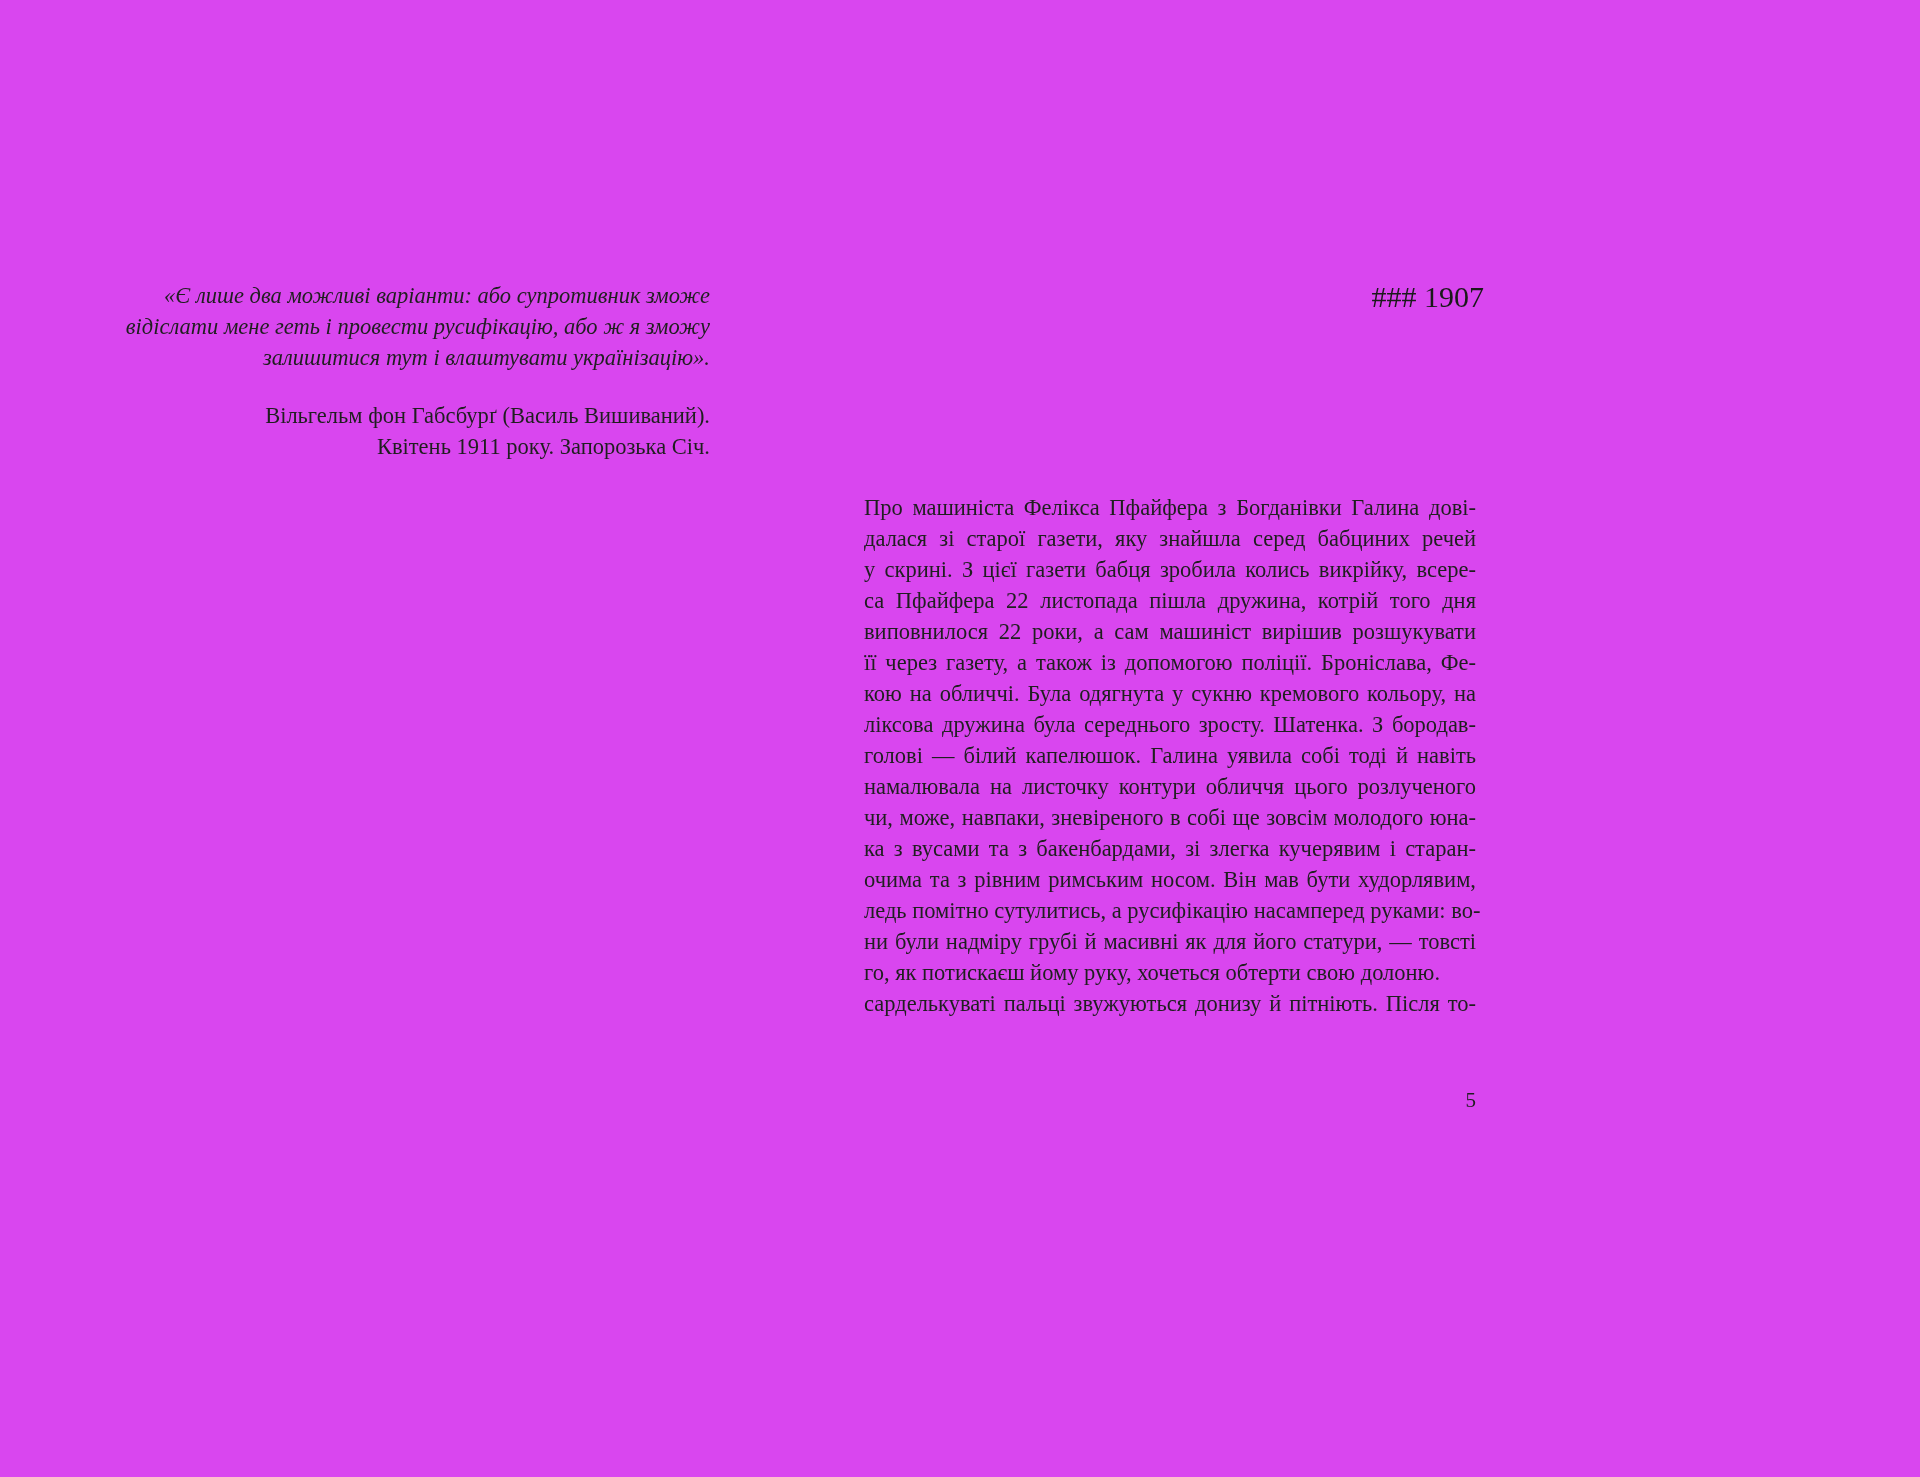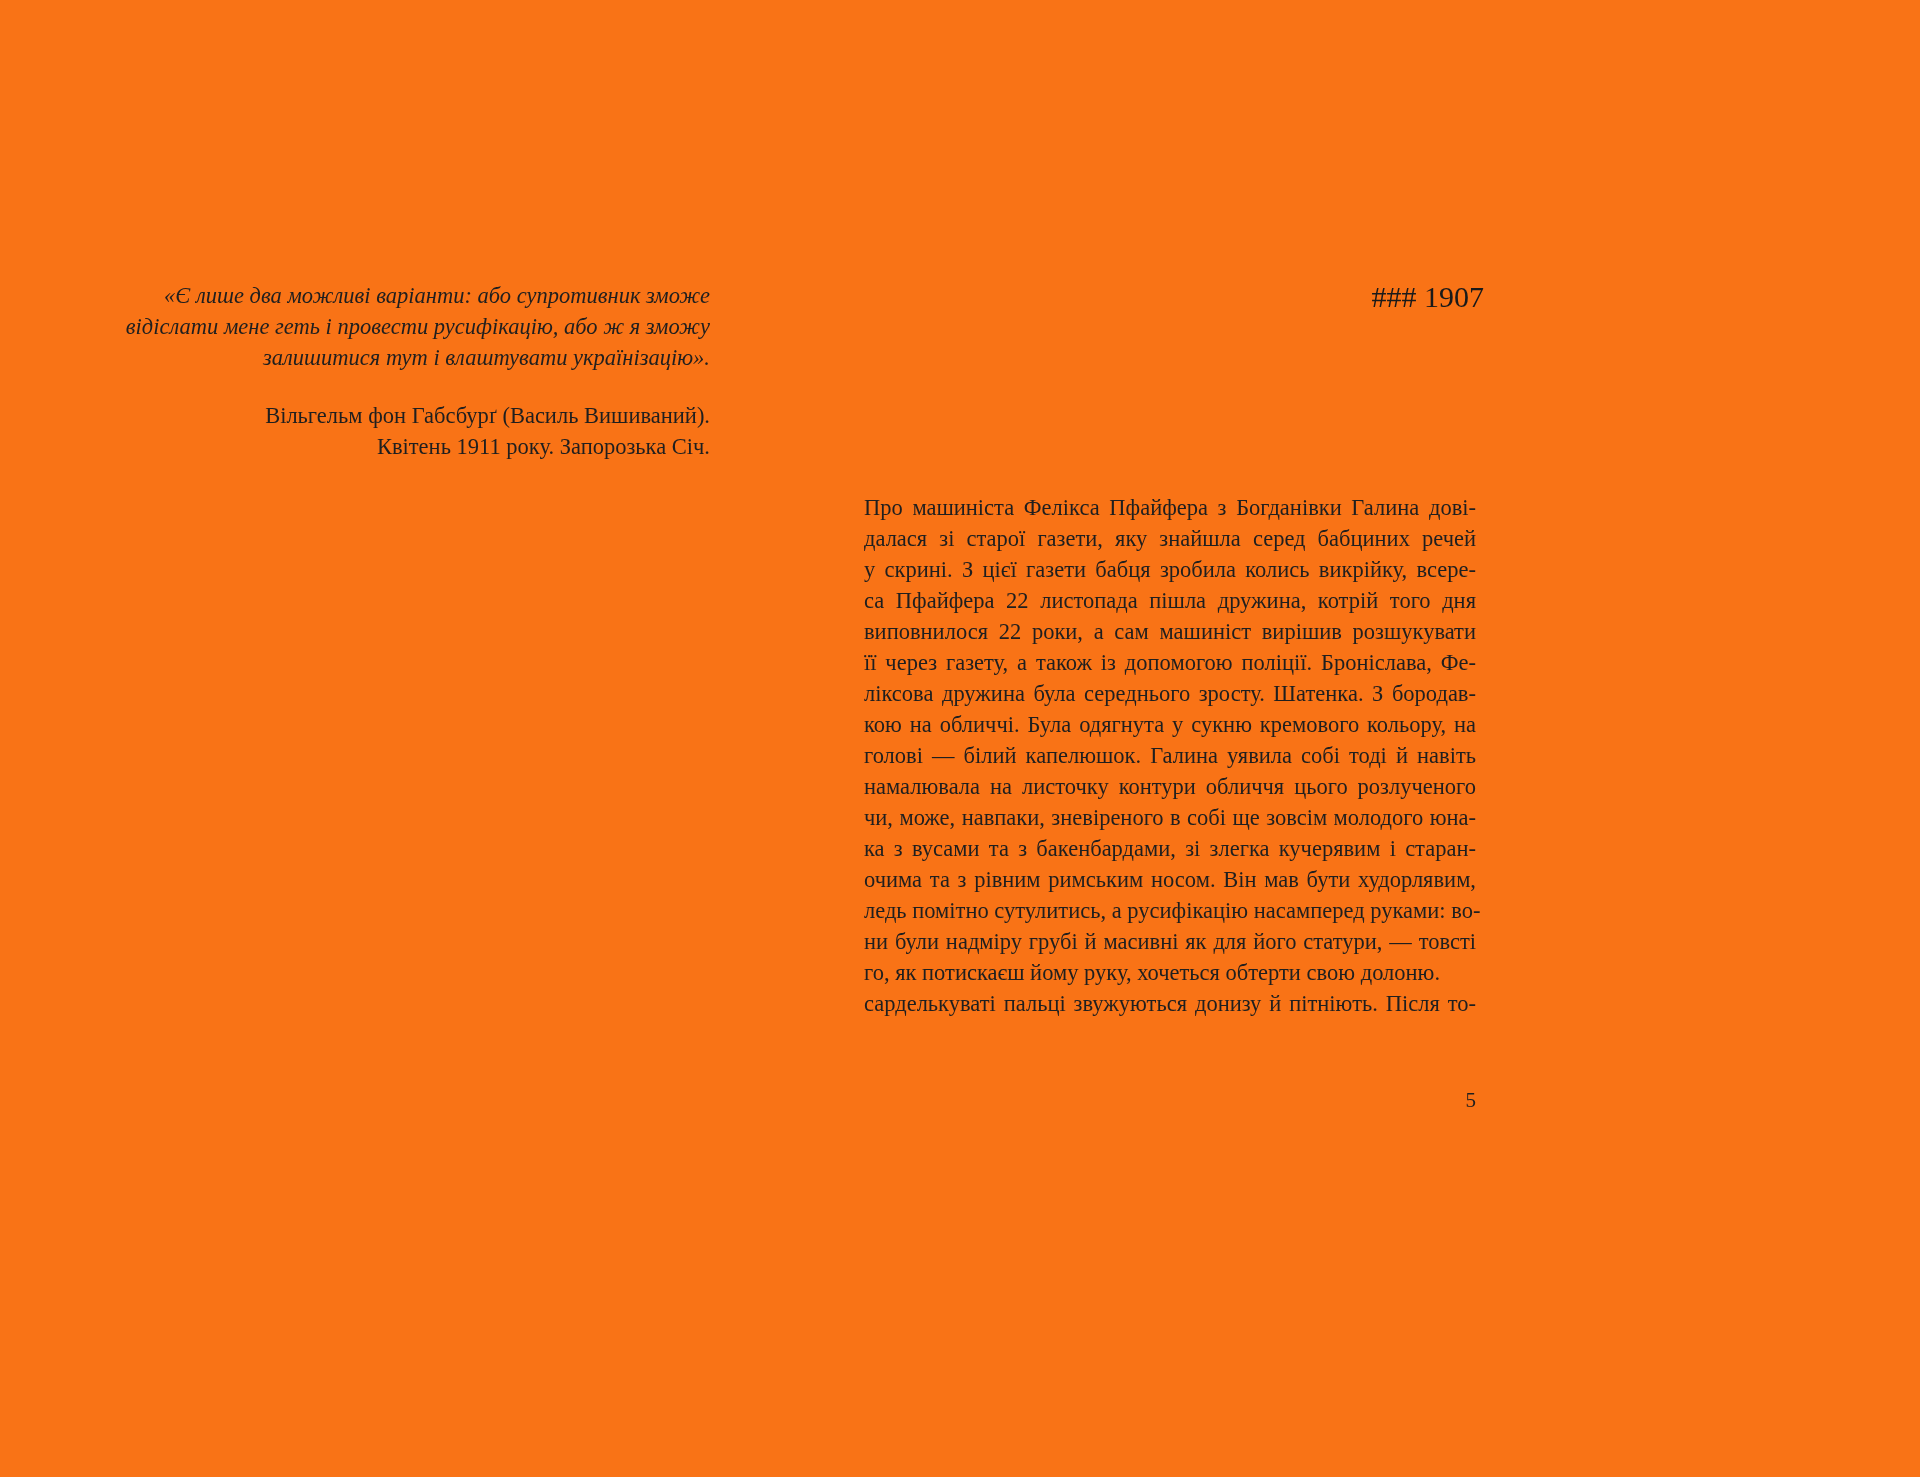--- a/index.html
+++ b/index.html
@@ -11,21 +11,21 @@
     width: 1920px;
     height: 1477px;
     position: relative;
     overflow: hidden;
     font-family: "Liberation Serif", "DejaVu Serif", serif;
     color: #1f1f1f;
   }
   .spread {
     position: absolute;
     inset: 0;
-    background: #f97316;
+    background: #d946ef;
   }
   .page {
     position: absolute;
     top: 0;
     height: 100%;
   }
   .left-page  { left: 0;    width: 768px; }
   .right-page { left: 768px; width: 1152px; }
 
   
@@ -109,22 +109,22 @@
 
   <div class="page right-page">
     <h2 class="chapter-heading">### 1907</h2>
     <div class="body-text">
         <div class="text-line">Про машиніста Фелікса Пфайфера з Богданівки Галина дові-</div>
         <div class="text-line">далася зі старої газети, яку знайшла серед бабциних речей</div>
         <div class="text-line">у скрині. З цієї газети бабця зробила колись викрійку, всере-</div>
         <div class="text-line">са Пфайфера 22 листопада пішла дружина, котрій того дня</div>
         <div class="text-line">виповнилося 22 роки, а сам машиніст вирішив розшукувати</div>
         <div class="text-line">її через газету, а також із допомогою поліції. Броніслава, Фе-</div>
+        <div class="text-line">кою на обличчі. Була одягнута у сукню кремового кольору, на</div>
         <div class="text-line">ліксова дружина була середнього зросту. Шатенка. З бородав-</div>
-        <div class="text-line">кою на обличчі. Була одягнута у сукню кремового кольору, на</div>
         <div class="text-line">голові — білий капелюшок. Галина уявила собі тоді й навіть</div>
         <div class="text-line">намалювала на листочку контури обличчя цього розлученого</div>
         <div class="text-line">чи, може, навпаки, зневіреного в собі ще зовсім молодого юна-</div>
         <div class="text-line">ка з вусами та з бакенбардами, зі злегка кучерявим і старан-</div>
         <div class="text-line">очима та з рівним римським носом. Він мав бути худорлявим,</div>
         <div class="text-line">ледь помітно сутулитись, а русифікацію насамперед руками: во-</div>
         <div class="text-line">ни були надміру грубі й масивні як для його статури, — товсті</div>
         <div class="text-line last">го, як потискаєш йому руку, хочеться обтерти свою долоню.</div>
         <div class="text-line">сарделькуваті пальці звужуються донизу й пітніють. Після то-</div>
       </div>

